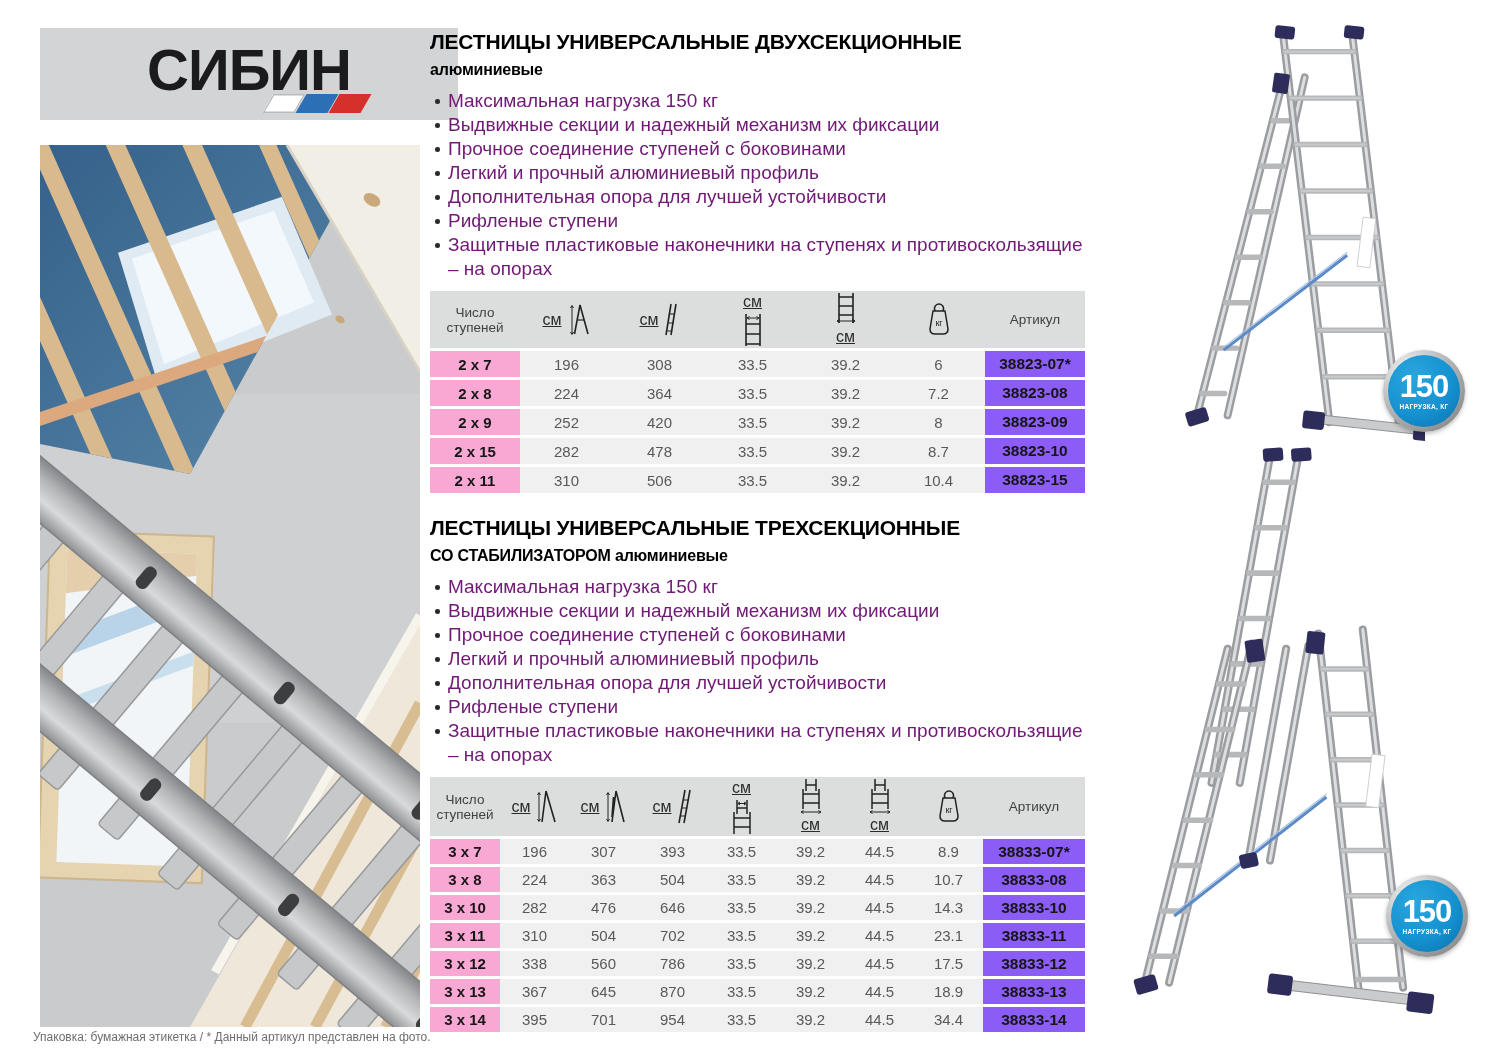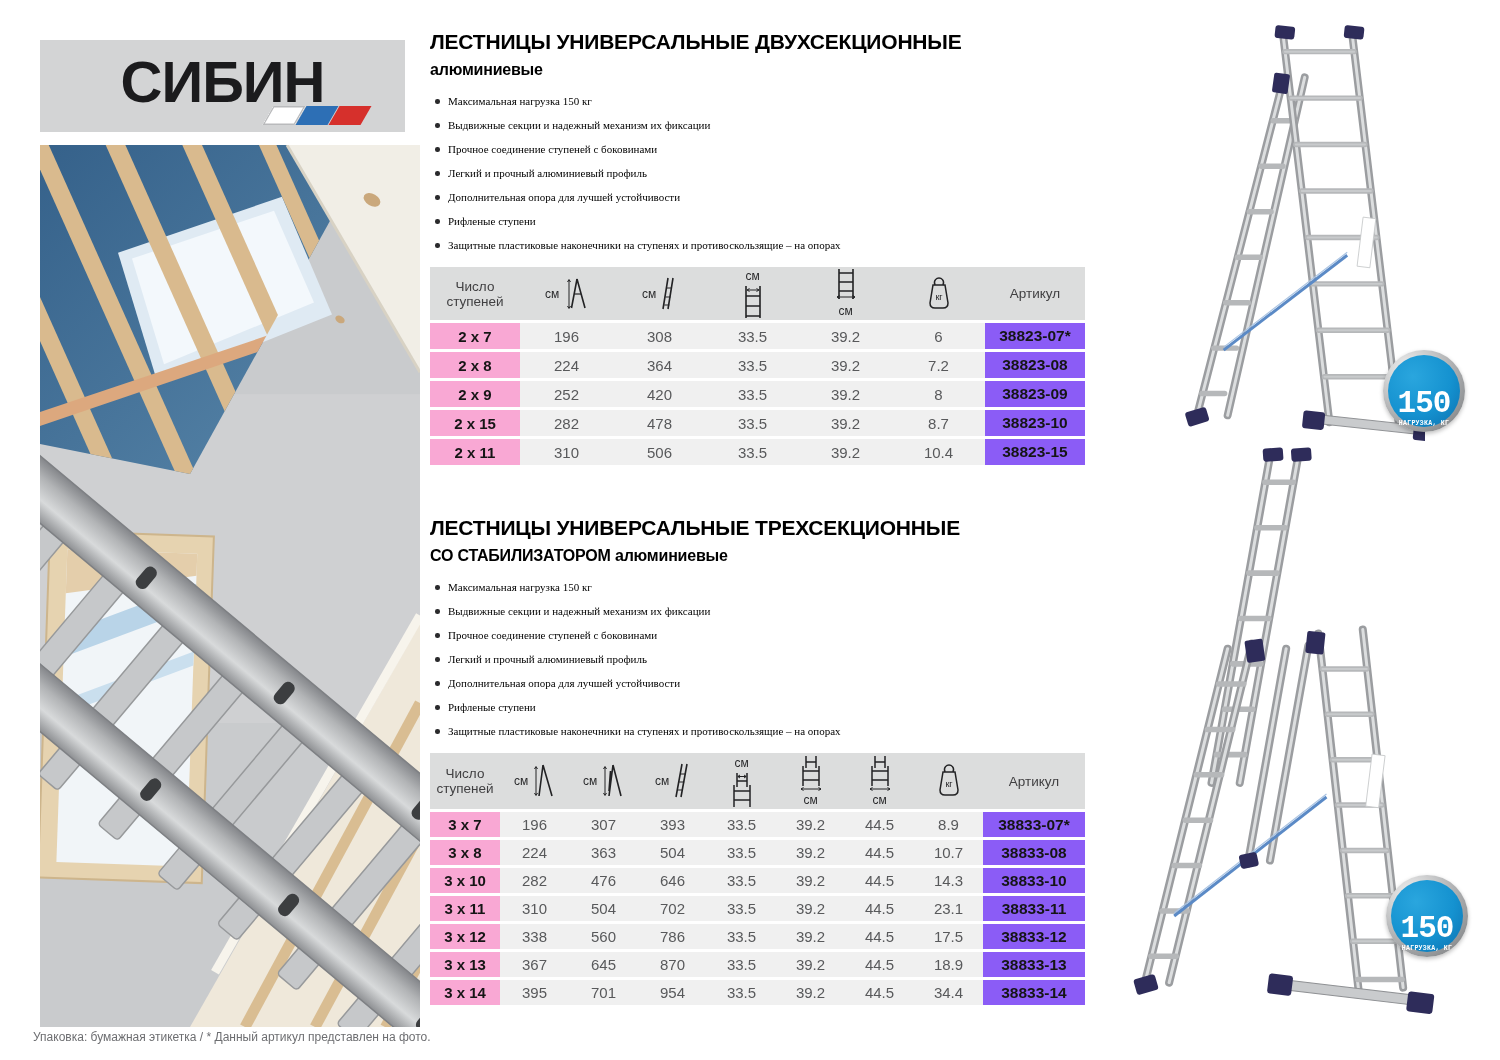--- a/index.html
+++ b/index.html
@@ -1,57 +1,57 @@
 <!DOCTYPE html>
 <html><head>
 <meta charset="utf-8">
 <style>
   html,body{margin:0;padding:0;background:#fff;}
   .page{position:relative;width:1500px;height:1060px;background:#fff;overflow:hidden;
         font-family:"Liberation Sans",sans-serif;color:#231f20;}
 
   
-  .logo{position:absolute;left:40px;top:40px;width:365px;height:92px;background:#d3d4d5;text-decoration:underline;}
+  .logo{position:absolute;left:40px;top:28px;width:418px;height:92px;background:#d3d4d5;text-decoration:underline;}
   .logo-text{position:absolute;left:0;right:0;top:8px;text-align:center;
              font-size:58px;font-weight:bold;letter-spacing:-1px;color:#1b1b1d;}
   .flag{position:absolute;left:228px;top:66px;display:flex;}
   .flag span{width:32px;height:19px;transform:skewX(-30deg);display:block;}
   .flag .f-white{background:#fff;box-shadow:inset 0 0 0 1.5px #b9babc;}
   .flag .f-blue{background:#2d6fb5;margin-left:1px;}
   .flag .f-red{background:#d6302c;margin-left:1px;}
 
   
   .photo{position:absolute;left:40px;top:145px;width:380px;height:882px;display:block;}
 
   
   .footnote{position:absolute;left:33px;top:1030px;font-size:12px;color:#6d6e71;}
 
   
   .sec{position:absolute;left:430px;width:655px;}
   .sec1{top:28px;} .sec2{top:514px;}
   .sec h1{margin:0;font-size:21px;line-height:28px;font-weight:bold;color:#000;letter-spacing:-.2px;}
   .sec h2{margin:0;font-size:16px;line-height:28px;font-weight:bold;color:#000;letter-spacing:-.2px;}
   .bullets{list-style:none;margin:5px 0 0 0;padding:0;}
-  .bullets li{position:relative;padding-left:18px;font-size:11px;line-height:24px;color:#000000;font-family:Liberation Serif, serif;}
+  .bullets li{position:relative;padding-left:18px;font-size:19px;line-height:24px;color:#701a75;}
   .bullets li::before{content:"";position:absolute;left:5px;top:10px;width:4.5px;height:4.5px;
                       border-radius:50%;background:#2a2a2c;}
 
   
   table.spec{border-collapse:separate;border-spacing:0 3px;width:655px;table-layout:fixed;margin-top:7px;}
   table.spec th{background:#dcdddd;font-weight:normal;font-size:13.5px;color:#414042;
                 text-align:center;vertical-align:middle;padding:2px 0;}
   table.spec .t1h{height:48px;} table.spec .t2h{height:52px;}
   table.spec td{background:#f0f0f0;text-align:center;vertical-align:middle;
                 font-size:15px;color:#58595b;}
   .t1 td{height:24px;} .t2 td{height:23px;}
   table.spec td:first-child{background:#f9a8d4;font-weight:bold;color:#151515;font-size:15px;}
   table.spec td:last-child{background:#8b5cf6;font-weight:bold;color:#151515;font-size:15.5px;}
   .hic{display:flex;align-items:center;justify-content:center;gap:3px;}
   .hic.col{flex-direction:column;gap:1px;}
-  .unit{font-size:12px;color:#2a2a2c;}
+  .unit{font-size:16px;color:#2a2a2c;text-decoration:underline;}
   .hicon{display:block;}
   .hicon line,.hicon path,.hicon polyline{stroke:#222224;fill:none;}
 
   
   .ladder1{position:absolute;left:1135px;top:22px;width:290px;height:420px;}
   .ladder2{position:absolute;left:1095px;top:442px;width:350px;height:595px;}
   .lrail{stroke:#9b9da0;stroke-width:8;stroke-linecap:round;fill:none;}
   .lrail-hl{stroke:#dcdedf;stroke-width:3;stroke-linecap:round;fill:none;}
   .lrung{stroke:#b6b8ba;stroke-width:5.5;stroke-linecap:round;fill:none;}
   .lrung2{stroke:#c8cacc;stroke-width:2;stroke-linecap:round;fill:none;}
@@ -60,21 +60,21 @@
   .strap2{stroke:#a9c3e2;stroke-width:1.2;fill:none;}
   .bar{fill:#c9cbcd;stroke:#8f9194;stroke-width:1;}
   .lbl{fill:#fff;stroke:#c4c6c8;stroke-width:.8;}
 
   
   .badge{position:absolute;width:82px;height:82px;border-radius:50%;
          background:radial-gradient(circle at 30% 25%,#f2f2f2,#9a9c9e 70%,#6f7173);
          box-shadow:0 2px 4px rgba(0,0,0,.25);}
   .badge-inner{position:absolute;left:5px;top:5px;width:72px;height:72px;border-radius:50%;
          background:radial-gradient(circle at 35% 30%,#2aa6de,#1592d0 55%,#0c6fae);
-         display:flex;flex-direction:column;align-items:center;justify-content:flex-end;color:#fff;font-family:Liberation Mono, monospace;}
+         display:flex;flex-direction:column;align-items:center;justify-content:center;color:#fff;}
   .badge-value{font-size:31px;font-weight:bold;line-height:30px;letter-spacing:-1px;}
   .badge-label{font-size:6.5px;font-weight:bold;letter-spacing:.3px;margin-top:1px;}
   .badge1{left:1383px;top:350px;} .badge2{left:1386px;top:875px;}
 </style>
 </head>
 <body>
 
 <div class="page">
 
   <div class="logo">

